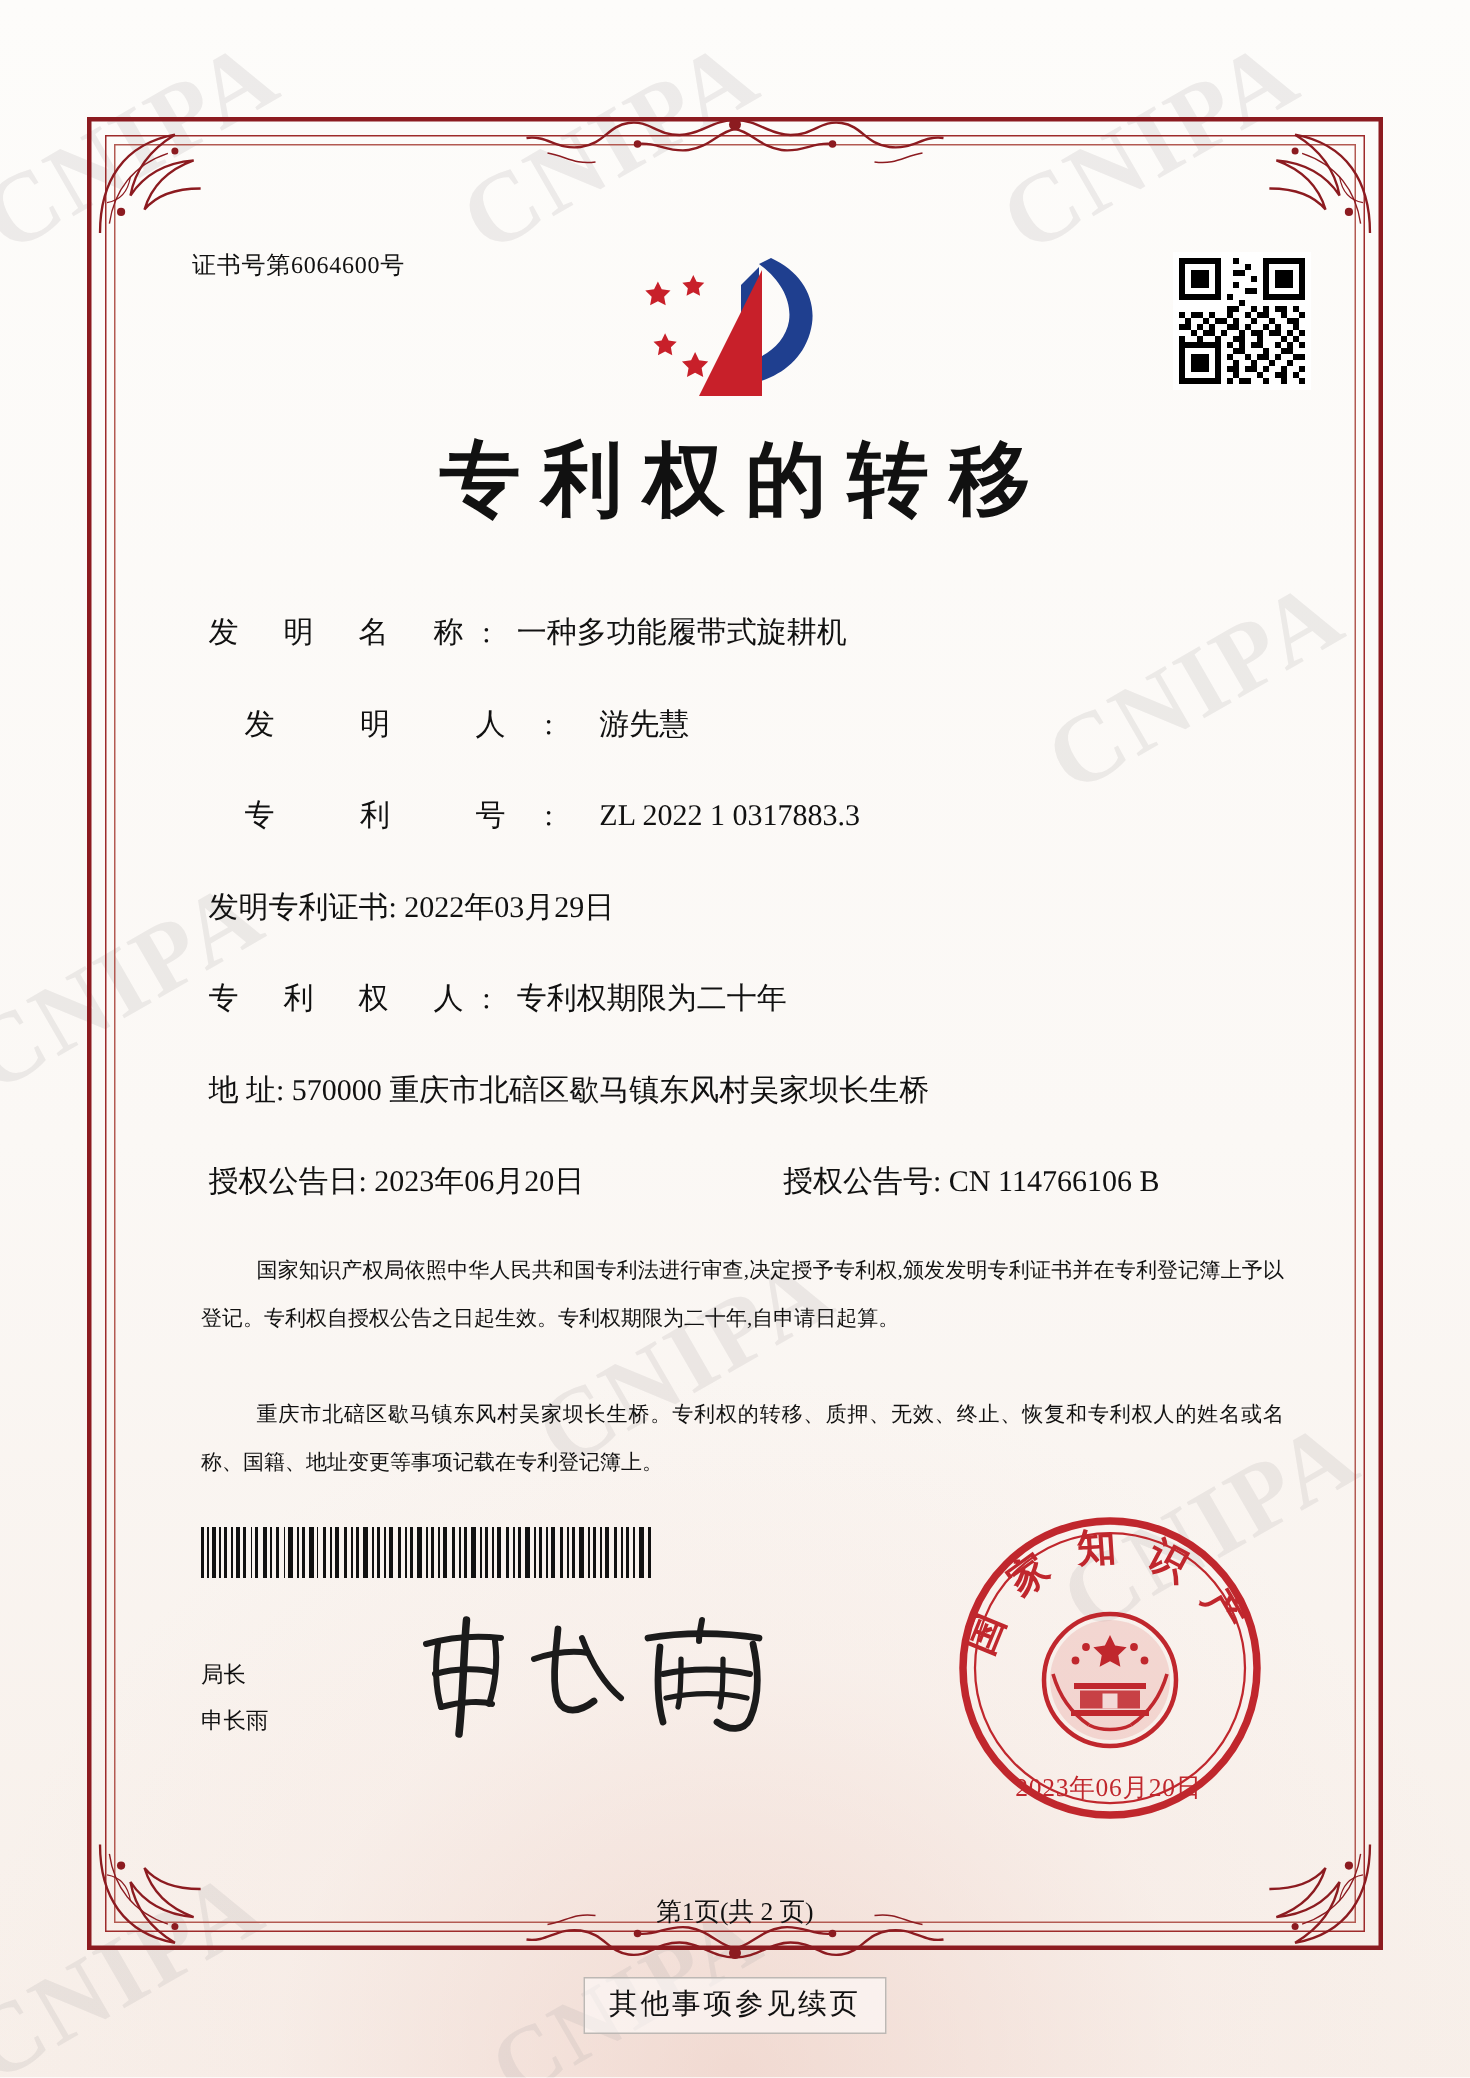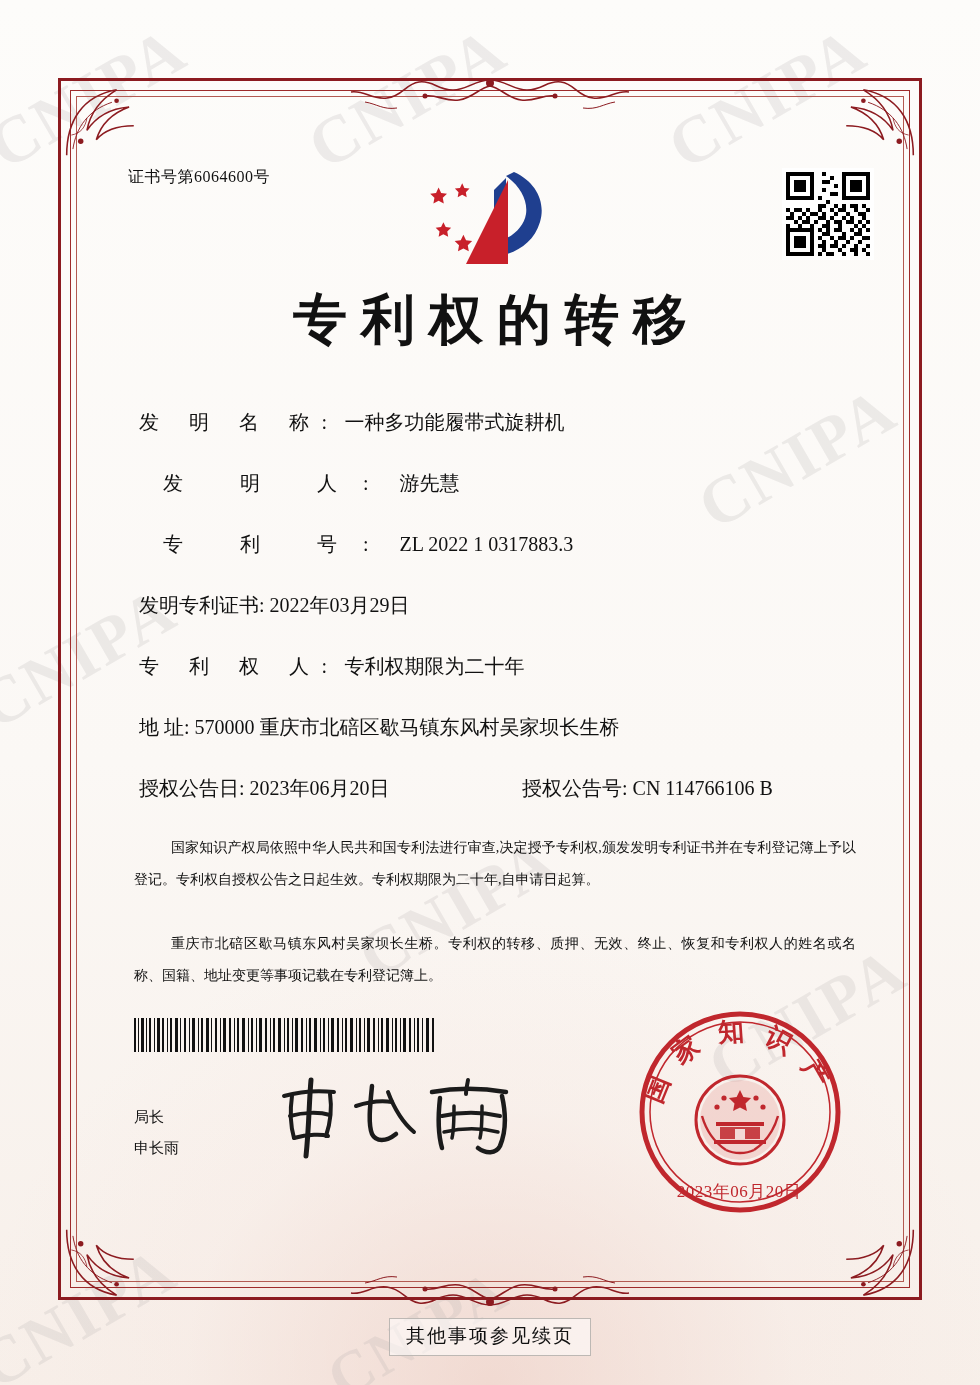--- a/index.html
+++ b/index.html
@@ -649,18 +649,19 @@
 
           <path d="M-38 -4 C-34 10 -26 22 -14 30" stroke="#c0272d" stroke-width="2.4" fill="none"></path>
           <path d="M38 -4 C34 10 26 22 14 30" stroke="#c0272d" stroke-width="2.4" fill="none"></path>
           <path d="M-14 30 C-6 34 6 34 14 30" stroke="#c0272d" stroke-width="2.4" fill="none"></path>
         </g>
       </svg>
     </div>
 
     <div id="seal-date">2023年06月20日</div>
 
+    <div id="page-num">第1页(共 2 页)</div>
 
   </div>
 
   <div id="continued">其他事项参见续页</div>
 
 </div>
 
 </body></html>

